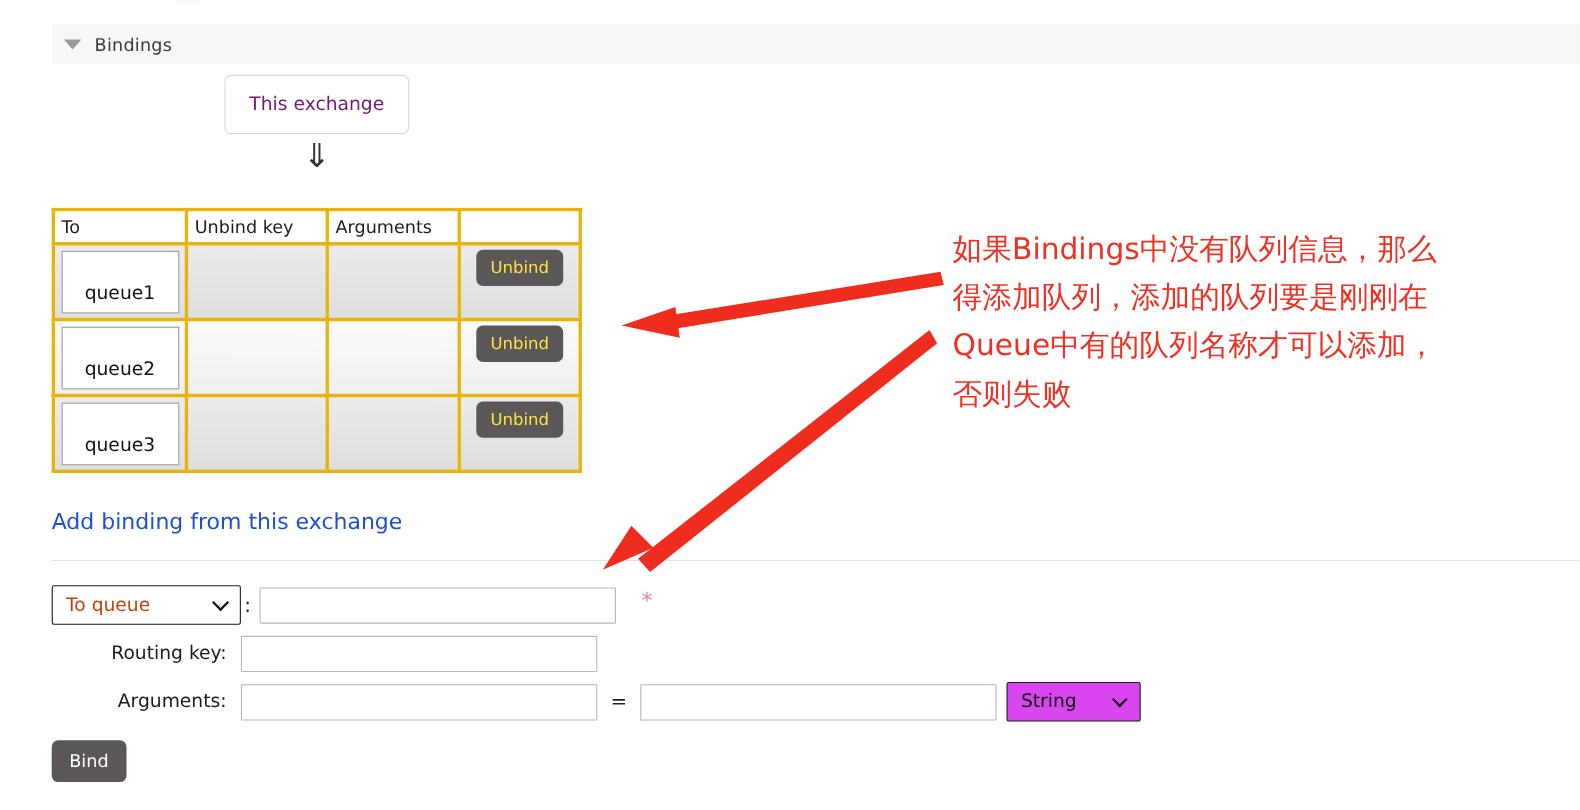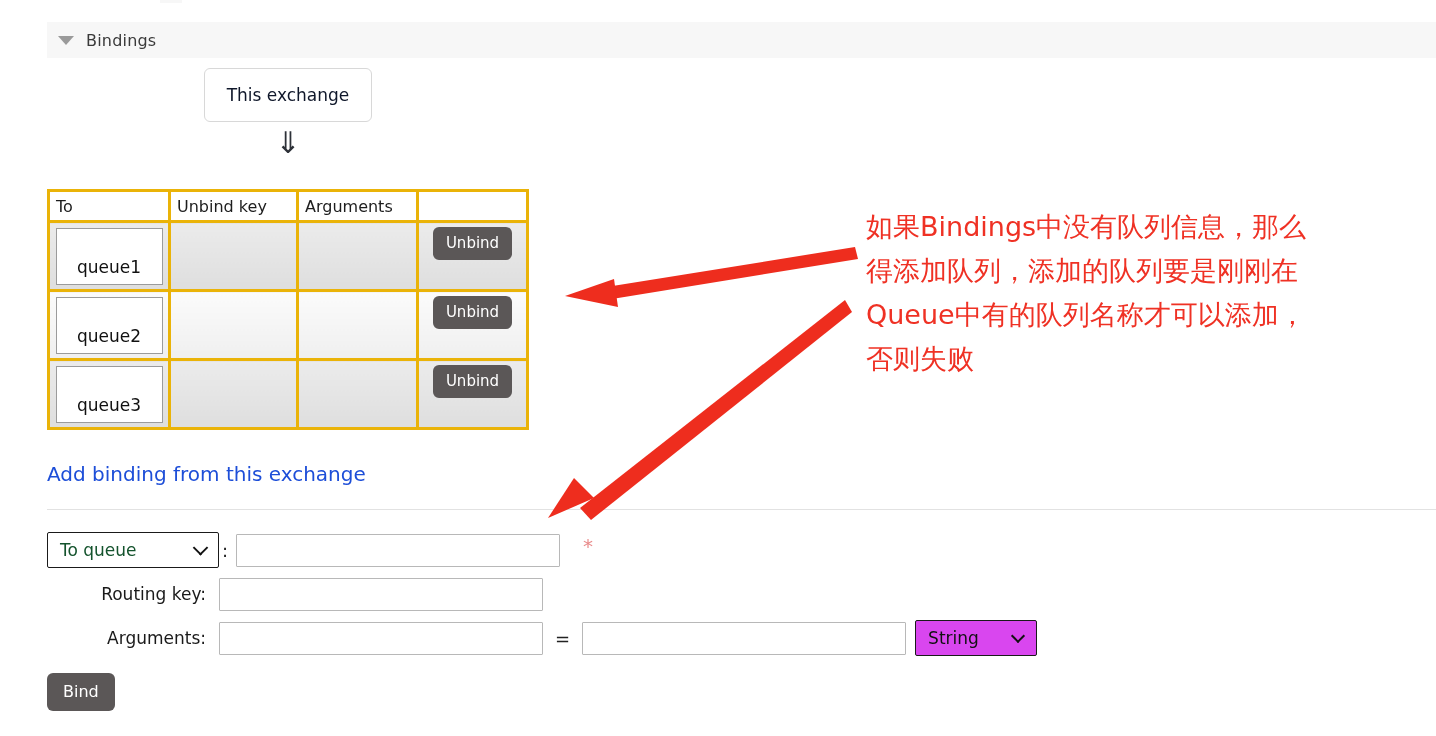--- a/index.html
+++ b/index.html
@@ -38,21 +38,21 @@
     letter-spacing: .2px;
   }
 
   
   .exchange-node {
     position: absolute; left: 204px; top: 68px;
     width: 168px; height: 54px;
     border: 1px solid #d8d8d8; border-radius: 6px;
     background: #ffffff;
     display: flex; align-items: center; justify-content: center;
-    font-size: 17px; color: #0f172a;
+    font-size: 17px; color: #701a75;
   }
   .down-arrow {
     position: absolute; left: 204px; top: 128px;
     width: 168px; text-align: center;
     font-size: 30px; line-height: 30px; color: #2d3138;
     font-family: "DejaVu Sans", sans-serif;
   }
 
   
   .bindings-table {
@@ -93,21 +93,21 @@
     background: #ffffff;
     margin: 0 auto;
     display: flex; align-items: flex-end; justify-content: center;
     padding-bottom: 7px;
     font-size: 17px; color: #111111;
   }
   .cell-action { text-align: center; }
   .btn-unbind {
     display: inline-block;
     background: #5b5757;
-    color: #ffffff;
+    color: #fde047;
     border: none; border-radius: 6px;
     font-size: 15px;
     padding: 7px 13px 8px 13px;
     position: relative; top: -13px;
     font-family: "DejaVu Sans", "Liberation Sans", sans-serif;
     cursor: pointer;
   }
 
   
   .add-binding-title {
@@ -121,21 +121,21 @@
   }
 
   .form-area { position: absolute; left: 47px; top: 528px; }
 
   .form-row { display: flex; align-items: center; height: 44px; }
 
   .select-dest {
     width: 172px; height: 36px;
     border: 1px solid #1a1a1a; border-radius: 2px;
     background: #ffffff;
-    font-size: 17px; color: #14532d;
+    font-size: 17px; color: #c2410c;
     padding-left: 12px;
     display: flex; align-items: center;
     position: relative;
   }
   .select-dest .chev {
     position: absolute; right: 12px; top: 50%;
     width: 11px; height: 11px;
     border-right: 2px solid #111; border-bottom: 2px solid #111;
     transform: translateY(-70%) rotate(45deg);
   }

